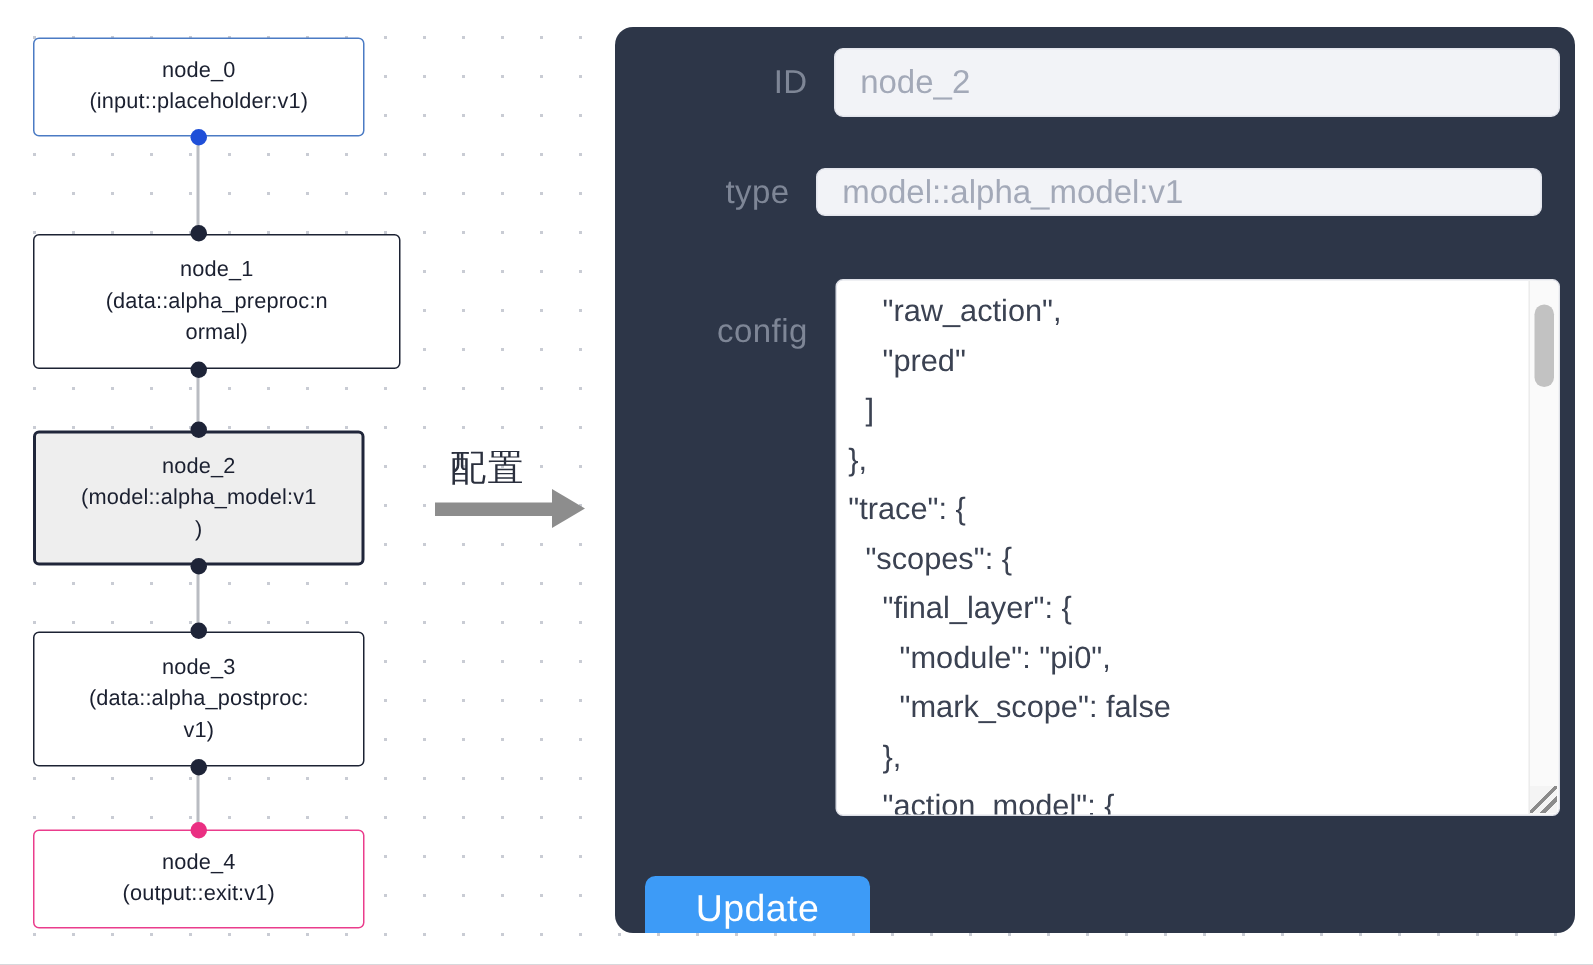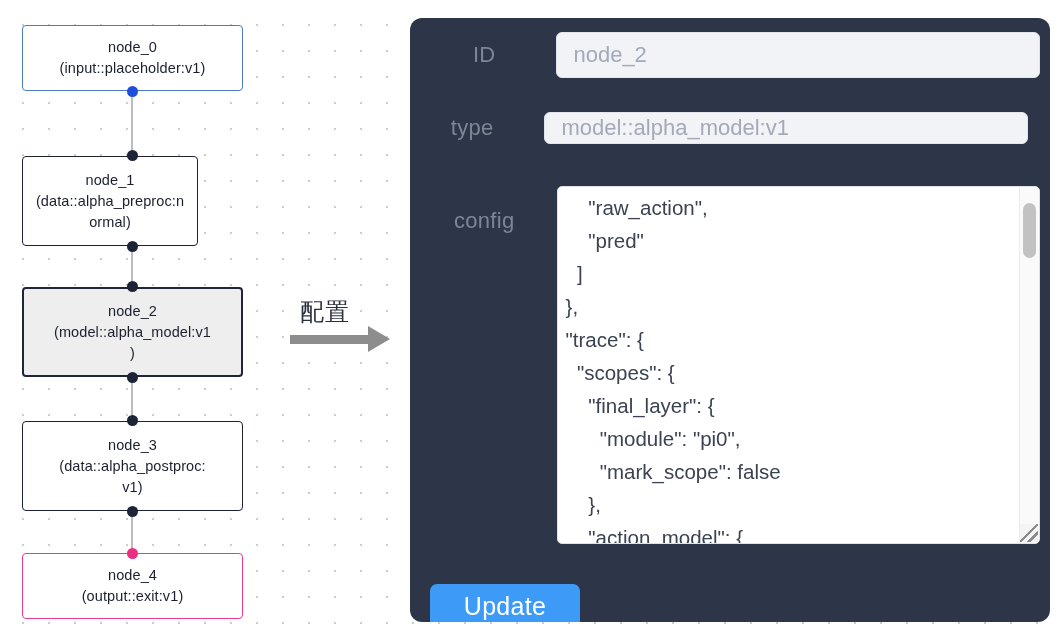--- a/index.html
+++ b/index.html
@@ -112,21 +112,21 @@
     overflow: hidden;
   }
   .field-row {
     position: absolute;
     display: flex;
     align-items: center;
   }
   .field-label {
     color: #7e8696;
     font-size: 22px;
-    text-align: center;
+    text-align: right;
     letter-spacing: .3px;
   }
   .field-input {
     box-sizing: border-box;
     background: #f2f3f7;
     border: 1px solid #e3e5ec;
     border-radius: 6px;
     color: #a3a9b8;
     font-size: 22px;
     padding: 0 16px;
@@ -221,21 +221,21 @@
     <div class="edge" style="top:511px; height:39px;"></div>
 
     <div class="node input-node" style="left:22px; top:25px; width:221px; height:66px;">
       <div>
         <span class="nl">node_0</span>
         <span class="nl">(input::placeholder:v1)</span>
       </div>
     </div>
     <div class="port blue" style="top:86px;"></div>
 
-    <div class="node" style="left:22px; top:156px; width:176px; height:90px;">
+    <div class="node" style="left:22px; top:156px; width:245px; height:90px;">
       <div>
         <span class="nl">node_1</span>
         <span class="nl">(data::alpha_preproc:n</span>
         <span class="nl">ormal)</span>
       </div>
     </div>
     <div class="port" style="top:150px;"></div>
     <div class="port" style="top:241px;"></div>
 
     <div class="node selected" style="left:22px; top:287px; width:221px; height:90px;">

